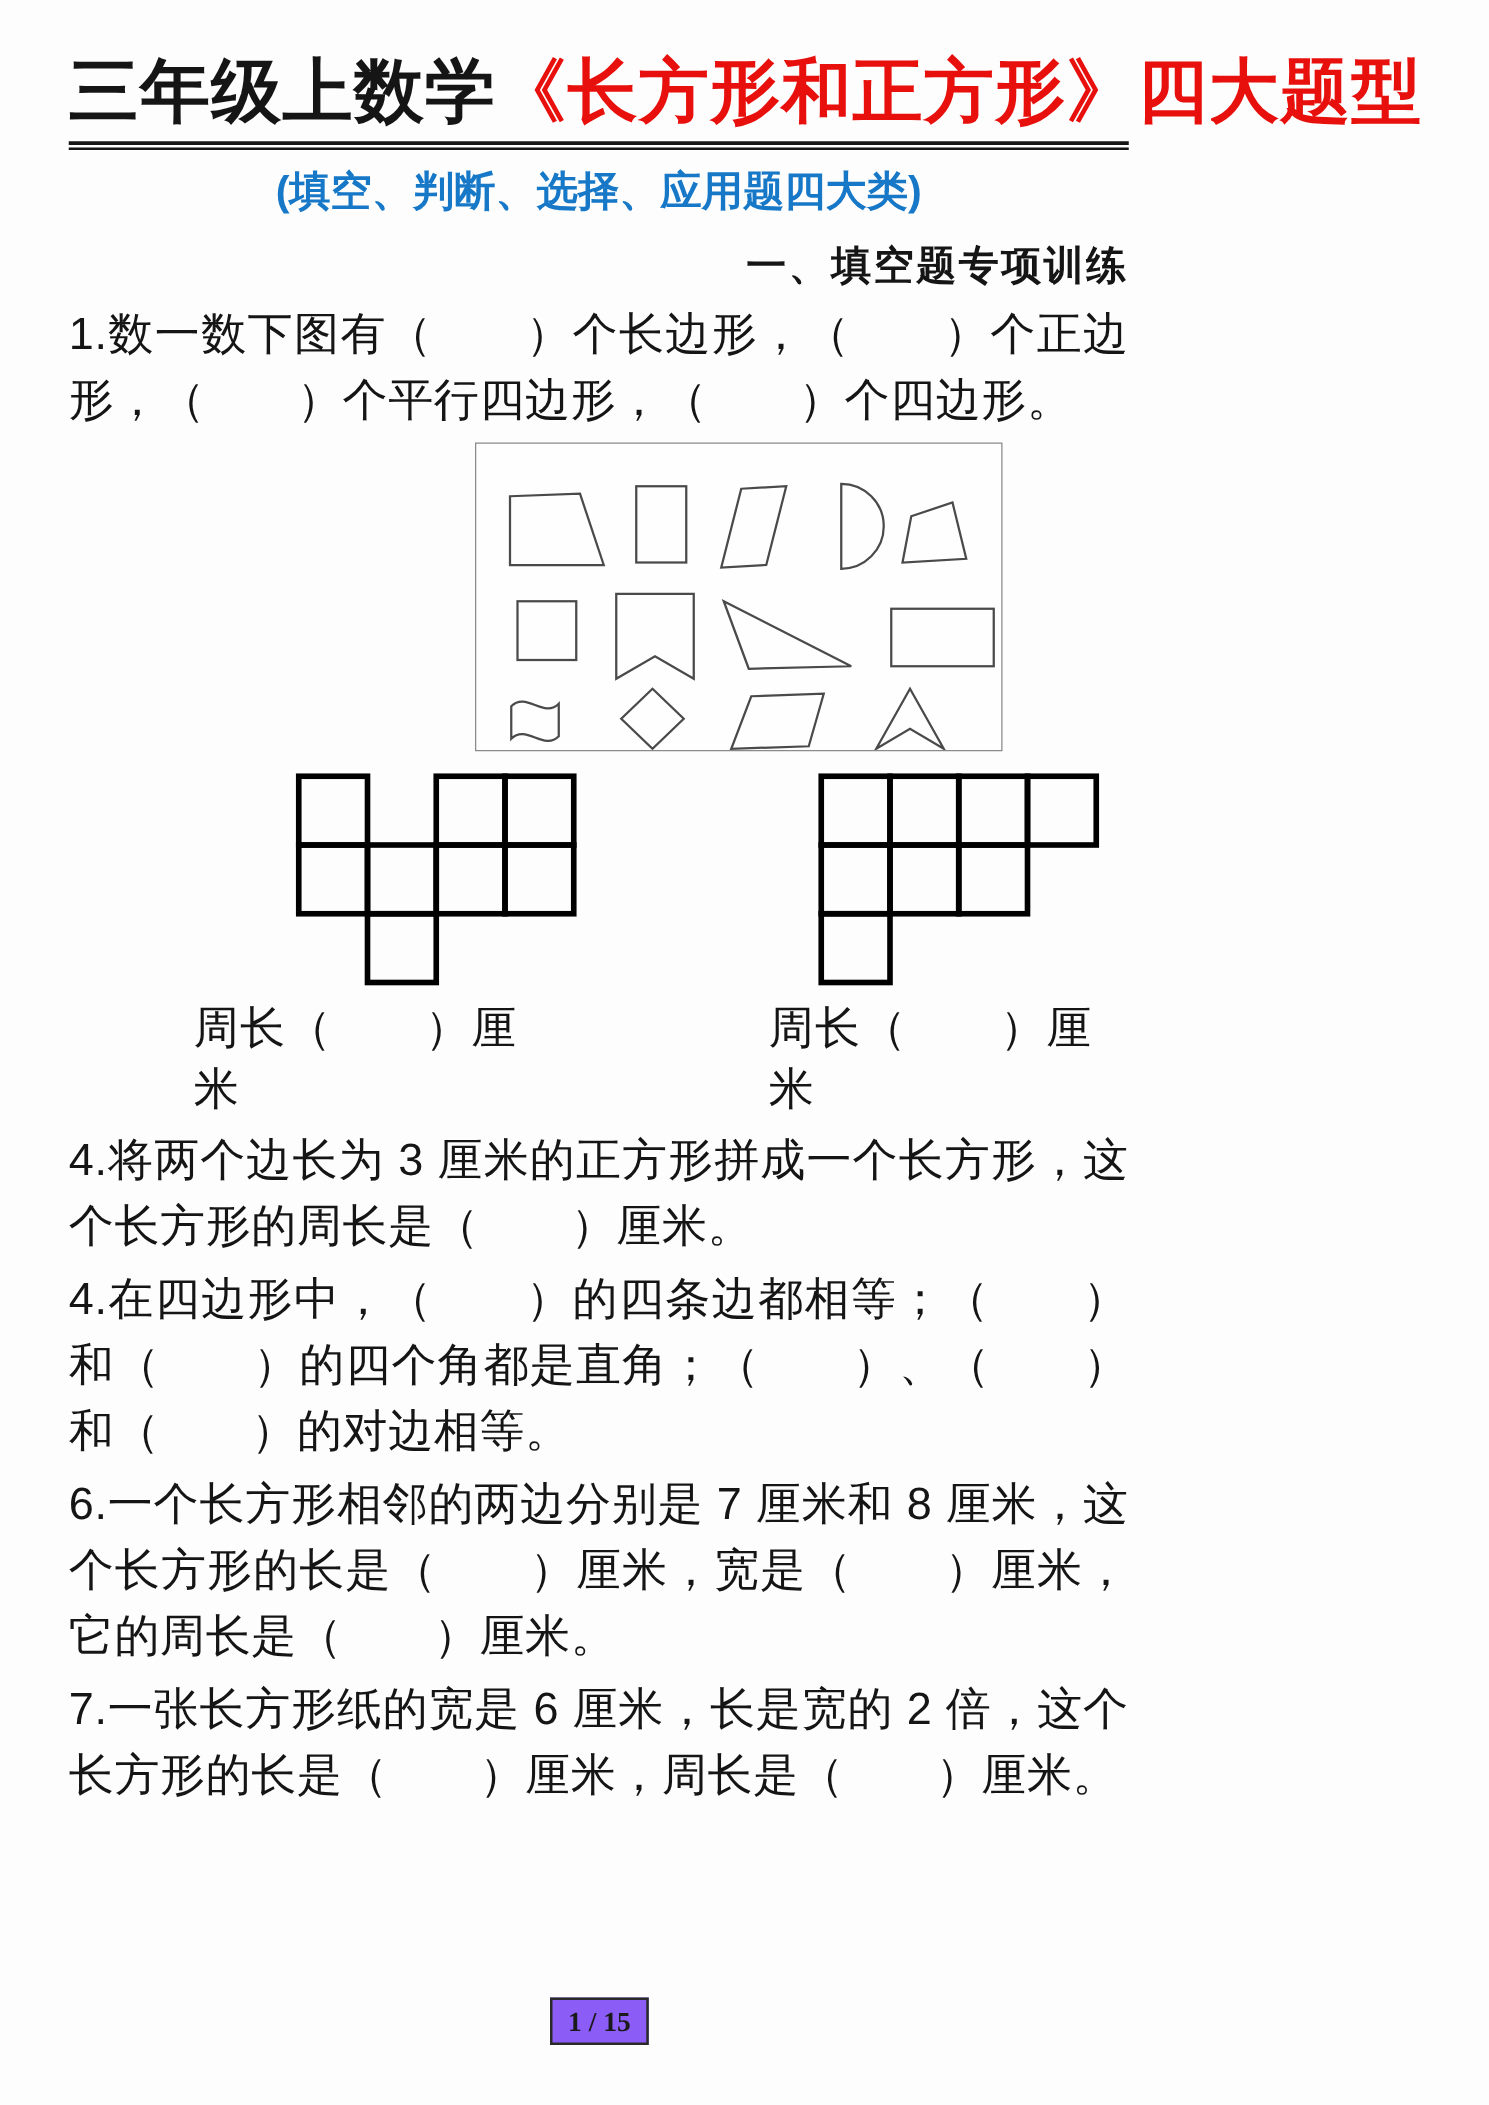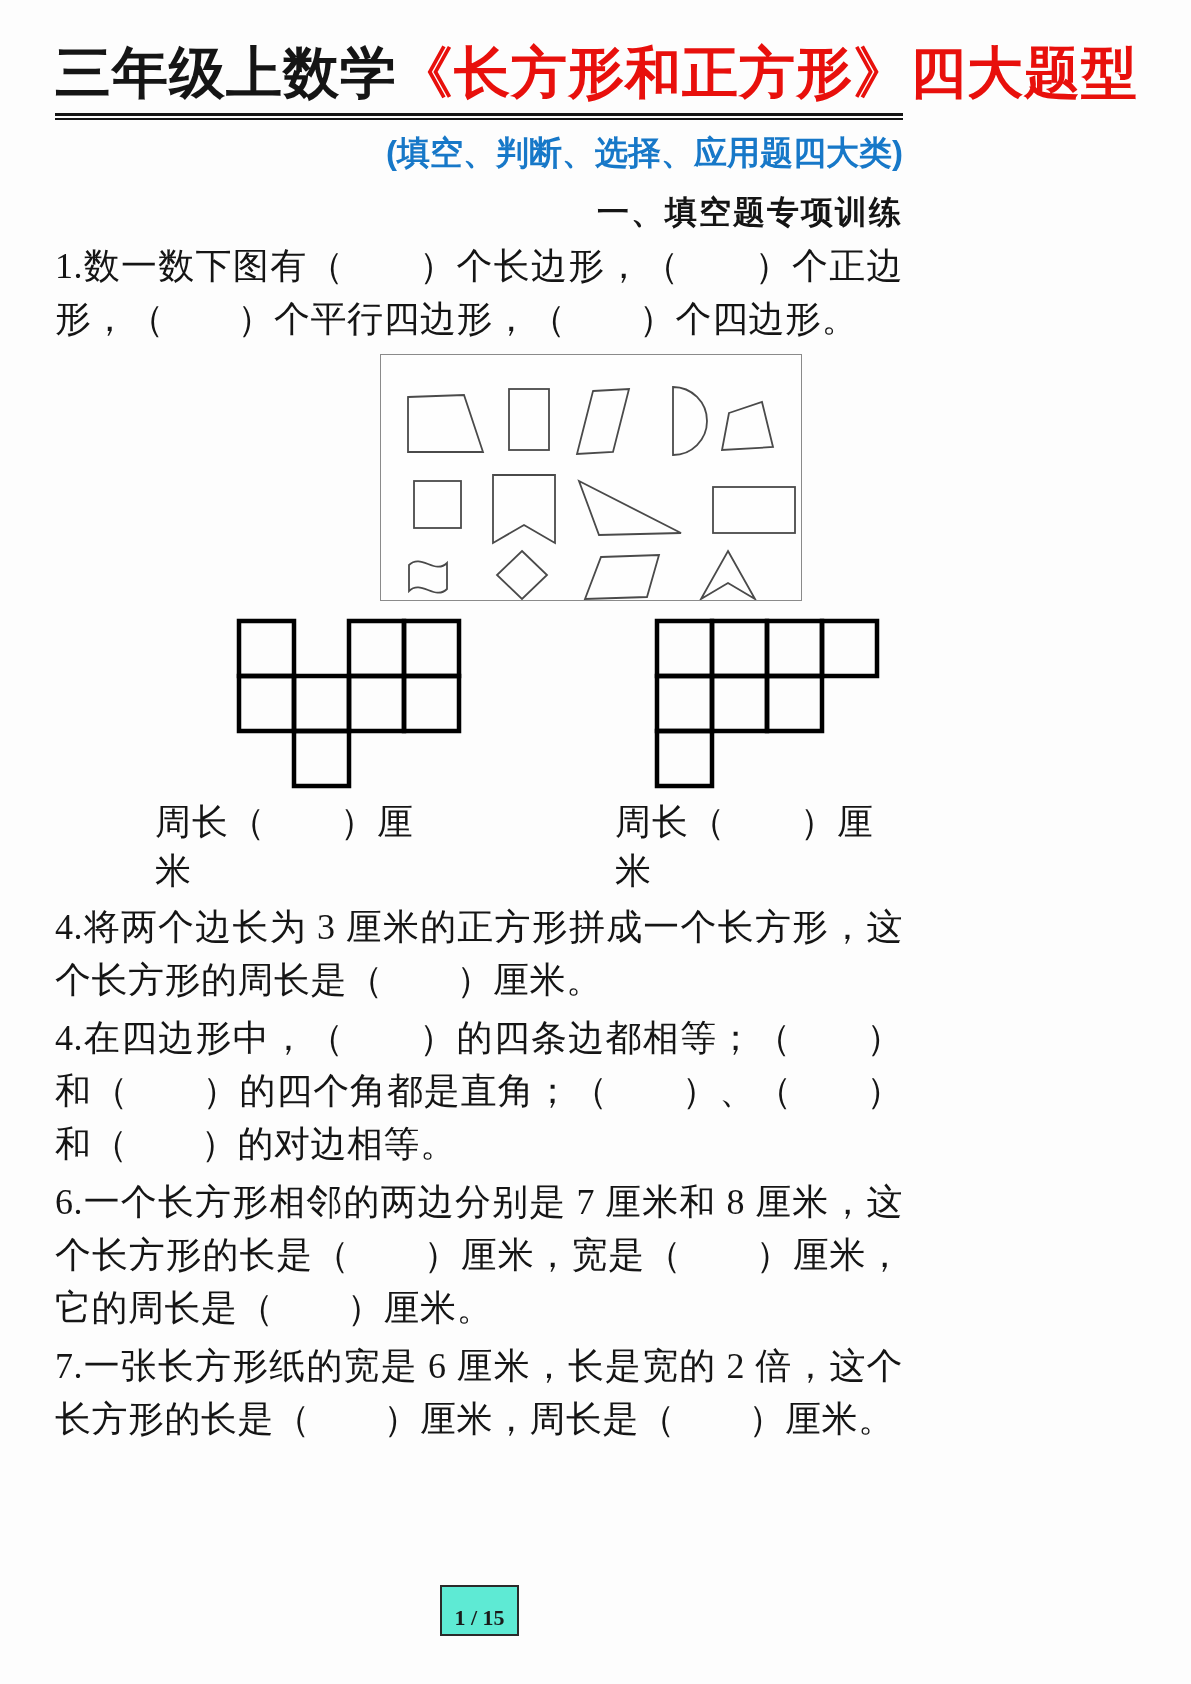--- a/index.html
+++ b/index.html
@@ -4,41 +4,41 @@
 <style>
   * { margin:0; padding:0; box-sizing:border-box; }
   html,body { width:1191px; height:1684px; background:#fdfdfd; }
   body { font-family:"Liberation Sans","DejaVu Sans",sans-serif; color:#151515; overflow:hidden; }
   .page { width:959px; height:1684px; padding:40px 56px 0 55px; position:relative; }
 
   .title { font-size:56px; font-weight:bold; letter-spacing:1px; line-height:1.18; white-space:nowrap; }
   .title .t-red { }
   .title-rule { margin-top:7px; height:7px; border-top:3px solid #151515; border-bottom:2px solid #151515; }
 
-  .subtitle { text-align:right; font-size:33px; font-weight:bold; margin-top:11px; }
+  .subtitle { text-align:center; font-size:33px; font-weight:bold; margin-top:11px; }
 
   .section-heading { font-size:32px; font-weight:bold; margin-top:15px; letter-spacing:2px;text-align:right; }
 
-  .q { font-size:36px; line-height:53px; margin-top:5px; text-align:justify; word-break:break-all; letter-spacing:0.5px;font-family:Liberation Serif, serif; }
+  .q { font-size:36px; line-height:53px; margin-top:5px; text-align:justify; word-break:break-all; letter-spacing:0.5px; }
 
   .shapes-figure { margin:8px 0 8px 325px; width:422px; height:247px; border:1px solid #8a8a8a; background:#fefefe; }
   .shapes-figure svg { display:block; }
 
   .grids { display:flex; margin-top:16px; }
   .grid-left-wrap { margin-left:180px; }
   .grid-right-wrap { margin-left:190px; }
   .grids svg { display:block; }
 
   .grid-labels { display:flex; margin-top:8px; font-size:36px; letter-spacing:1px; }
   .grid-label-left { margin-left:100px; }
   .grid-label-right { margin-left:172px; }
 
   .footer { position:absolute; left:0; right:0; bottom:48px; text-align:center; }
-  .page-number-box { display:inline-block; border:2px solid #2a2a2a; padding:18px 12px 3px 12px;
-                     font-family:"Liberation Serif","DejaVu Serif",serif; font-size:22px; font-weight:bold; color:#1a1a1a; background:#5eead4; }
+  .page-number-box { display:inline-block; border:2px solid #2a2a2a; padding:5px 12px 3px 12px;
+                     font-family:"Liberation Serif","DejaVu Serif",serif; font-size:22px; font-weight:bold; color:#1a1a1a; background:#8b5cf6; }
 </style>
 </head>
 <body>
 
 <div class="page">
 
   <h1 class="title"><span class="t-black" style="color: rgb(21, 21, 21);">三年级上数学</span><span class="t-red" style="color: rgb(232, 16, 12);">《长方形和正方形》四大题型</span></h1>
 
   <div class="title-rule"></div>
 

